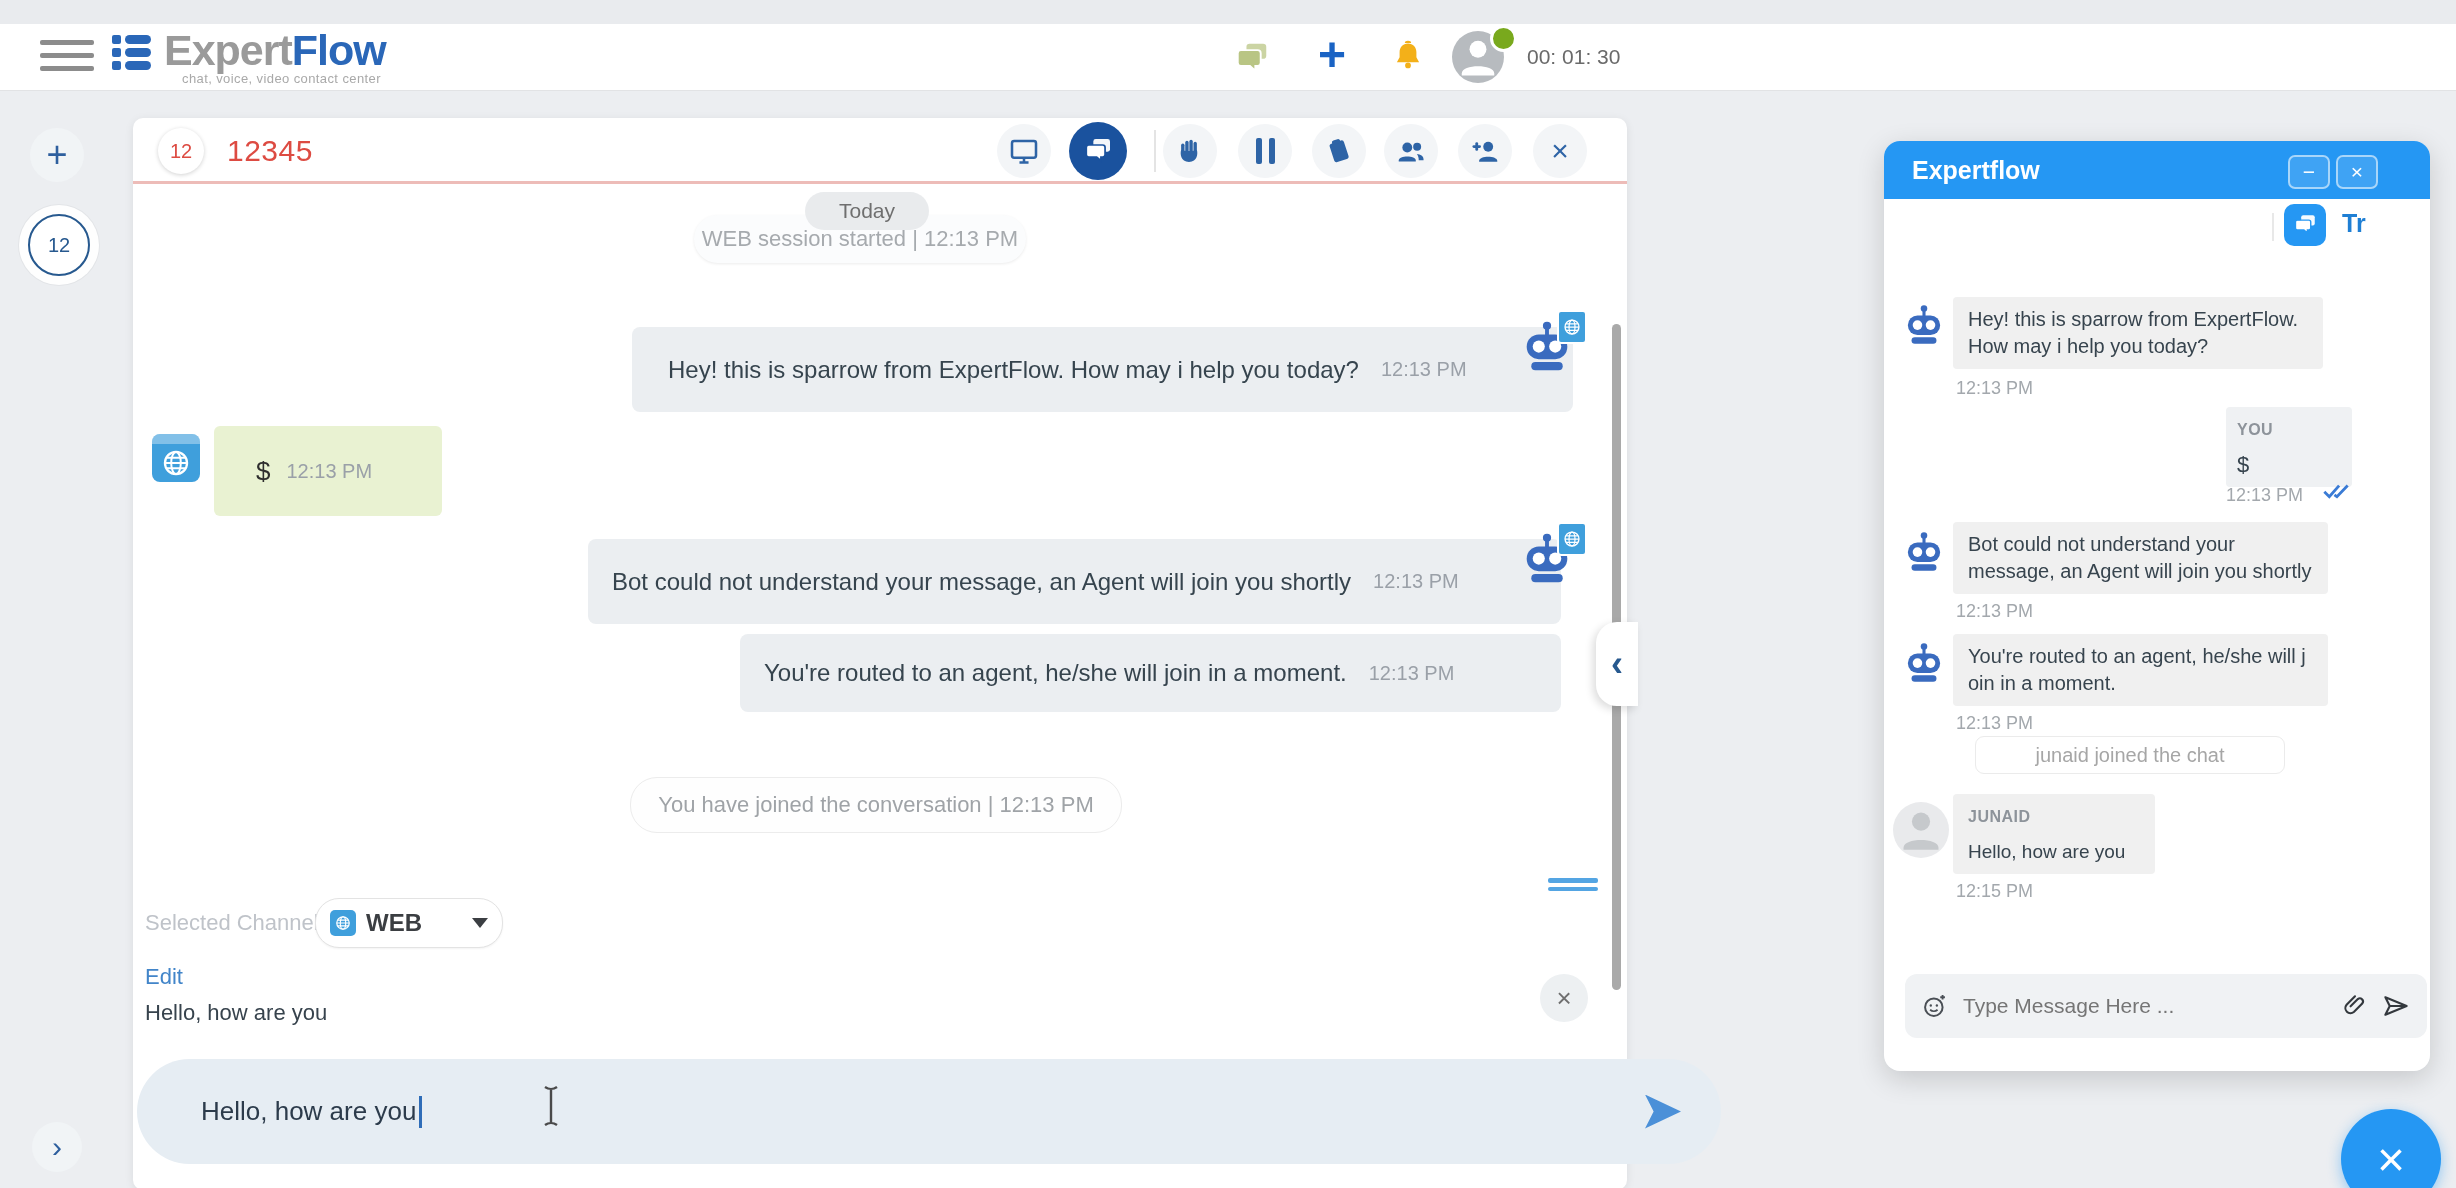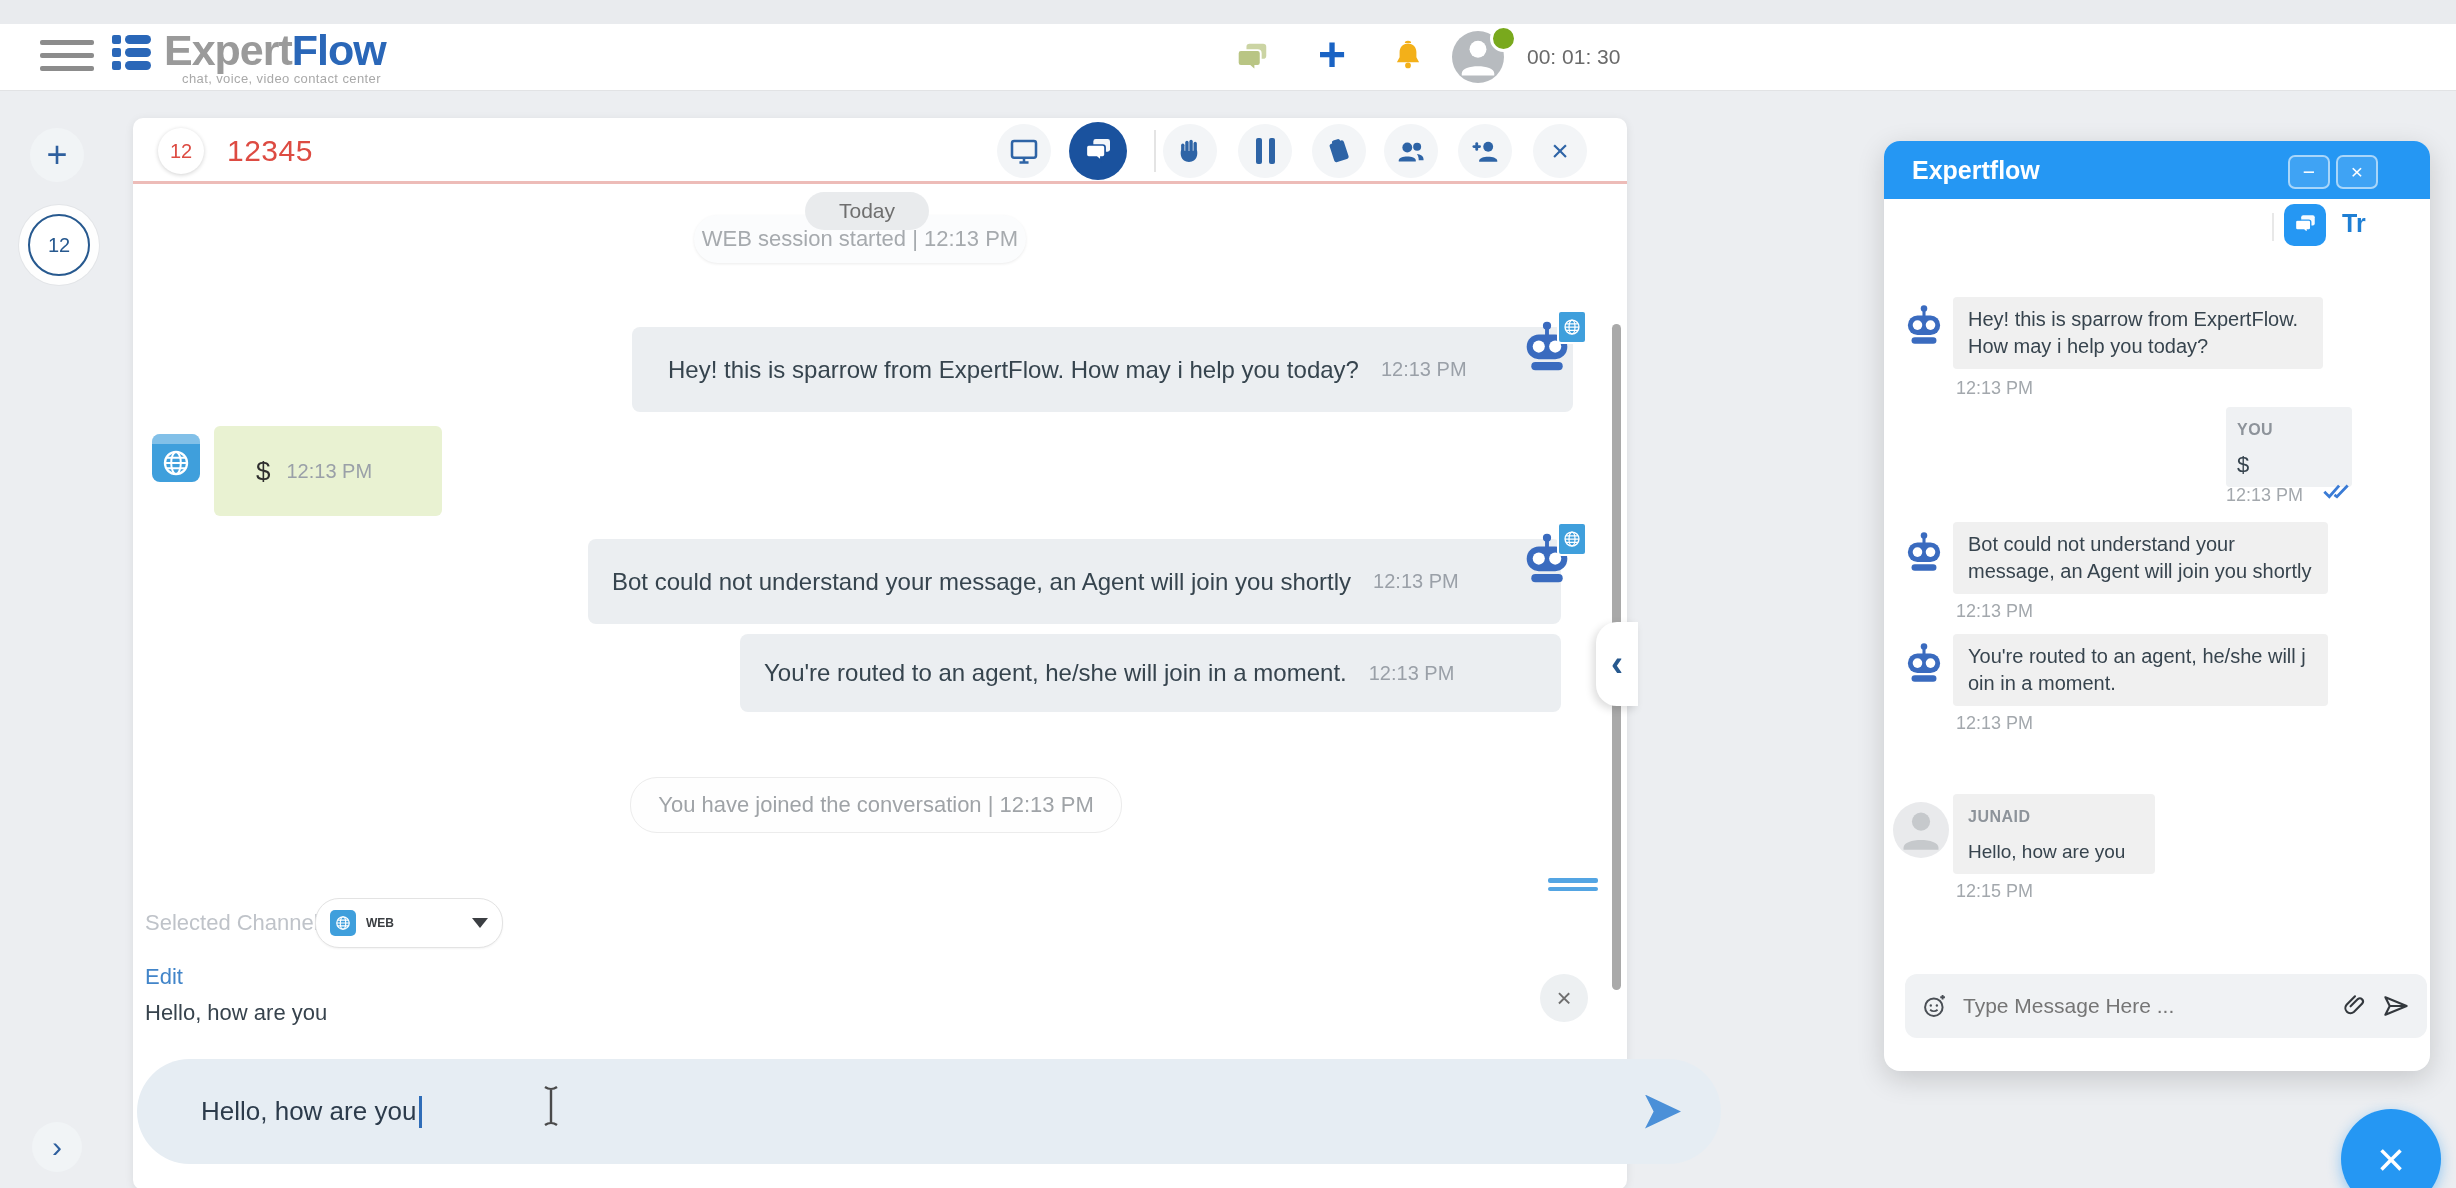--- a/index.html
+++ b/index.html
@@ -244,21 +244,21 @@
         <span>‹</span>
       </div>
 
     <span class="abs" style="left:12px;top:792px;font-size:22px;color:#bfc3c9;">Selected Channel:</span>
     <div class="abs flex" style="left:182px;top:780px;width:158px;height:48px;border:1.5px solid #e3e3e3;border-radius:24px;background:#fff;box-shadow:0 1px 2px rgba(0,0,0,.05);padding:0 14px;cursor:pointer;gap:10px;">
       <div style="width:26px;height:26px;background:#3f9fdc;border-radius:5px;color:#fff;display:flex;align-items:center;justify-content:center;">
         <svg width="18" height="18" viewBox="0 0 24 24">
             <use href="#globe"></use>
           </svg>
       </div>
-      <span style="font-size:12px;font-weight:700;color:#3b3e42;">WEB</span>
+      <span style="font-size:24px;font-weight:700;color:#3b3e42;">WEB</span>
       <div style="margin-left:auto;width:0;height:0;border-left:8px solid transparent;border-right:8px solid transparent;border-top:10px solid #3b3e42;"></div>
     </div>
 
     <span class="abs" style="left:12px;top:846px;font-size:22px;color:#4285c9;cursor:pointer;">Edit</span>
     <span class="abs" style="left:12px;top:882px;font-size:22px;color:#37434d;">Hello, how are you</span>
     <div class="abs circle pill" style="left:1407px;top:856px;width:48px;height:48px;background:#edf0f2;font-size:26px;color:#6f6f6f;cursor:pointer;">
         <span>×</span>
       </div>
 
     <div class="abs flex" style="left:4px;top:941px;width:1480px;height:105px;border-radius:53px;background:#e6edf3;padding:0 40px 0 64px;cursor:text;">
@@ -319,20 +319,21 @@
     <span class="abs wtime" style="left:72px;top:460px;">12:13 PM</span>
 
     <div class="abs" style="left:17px;top:501px;color:#3a6bbf;">
       <svg width="46" height="46" viewBox="0 0 24 24">
           <use href="#robot"></use>
         </svg>
     </div>
     <div class="abs wbubble" style="left:69px;top:493px;width:345px;">You're routed to an agent, he/she will join in a moment.</div>
     <span class="abs wtime" style="left:72px;top:572px;">12:13 PM</span>
 
+    <div class="abs pill" style="left:91px;top:595px;width:308px;height:36px;background:#ffffff;border:1.5px solid #ebebeb;border-radius:9px;font-size:20px;color:#a6a6a6;">junaid joined the chat</div>
 
     <div class="abs circle" style="left:9px;top:661px;width:56px;height:56px;background:#e9eaec;overflow:hidden;color:#c6c9cc;">
       <svg width="56" height="56" viewBox="0 0 24 24">
           <use href="#person"></use>
         </svg>
     </div>
     <div class="abs wbubble" style="left:69px;top:653px;width:172px;word-break:normal;">
       <div class="wlabel">JUNAID</div>
       <div style="font-size:19px;margin-top:8px;white-space:nowrap;">Hello, how are you</div>
     </div>

